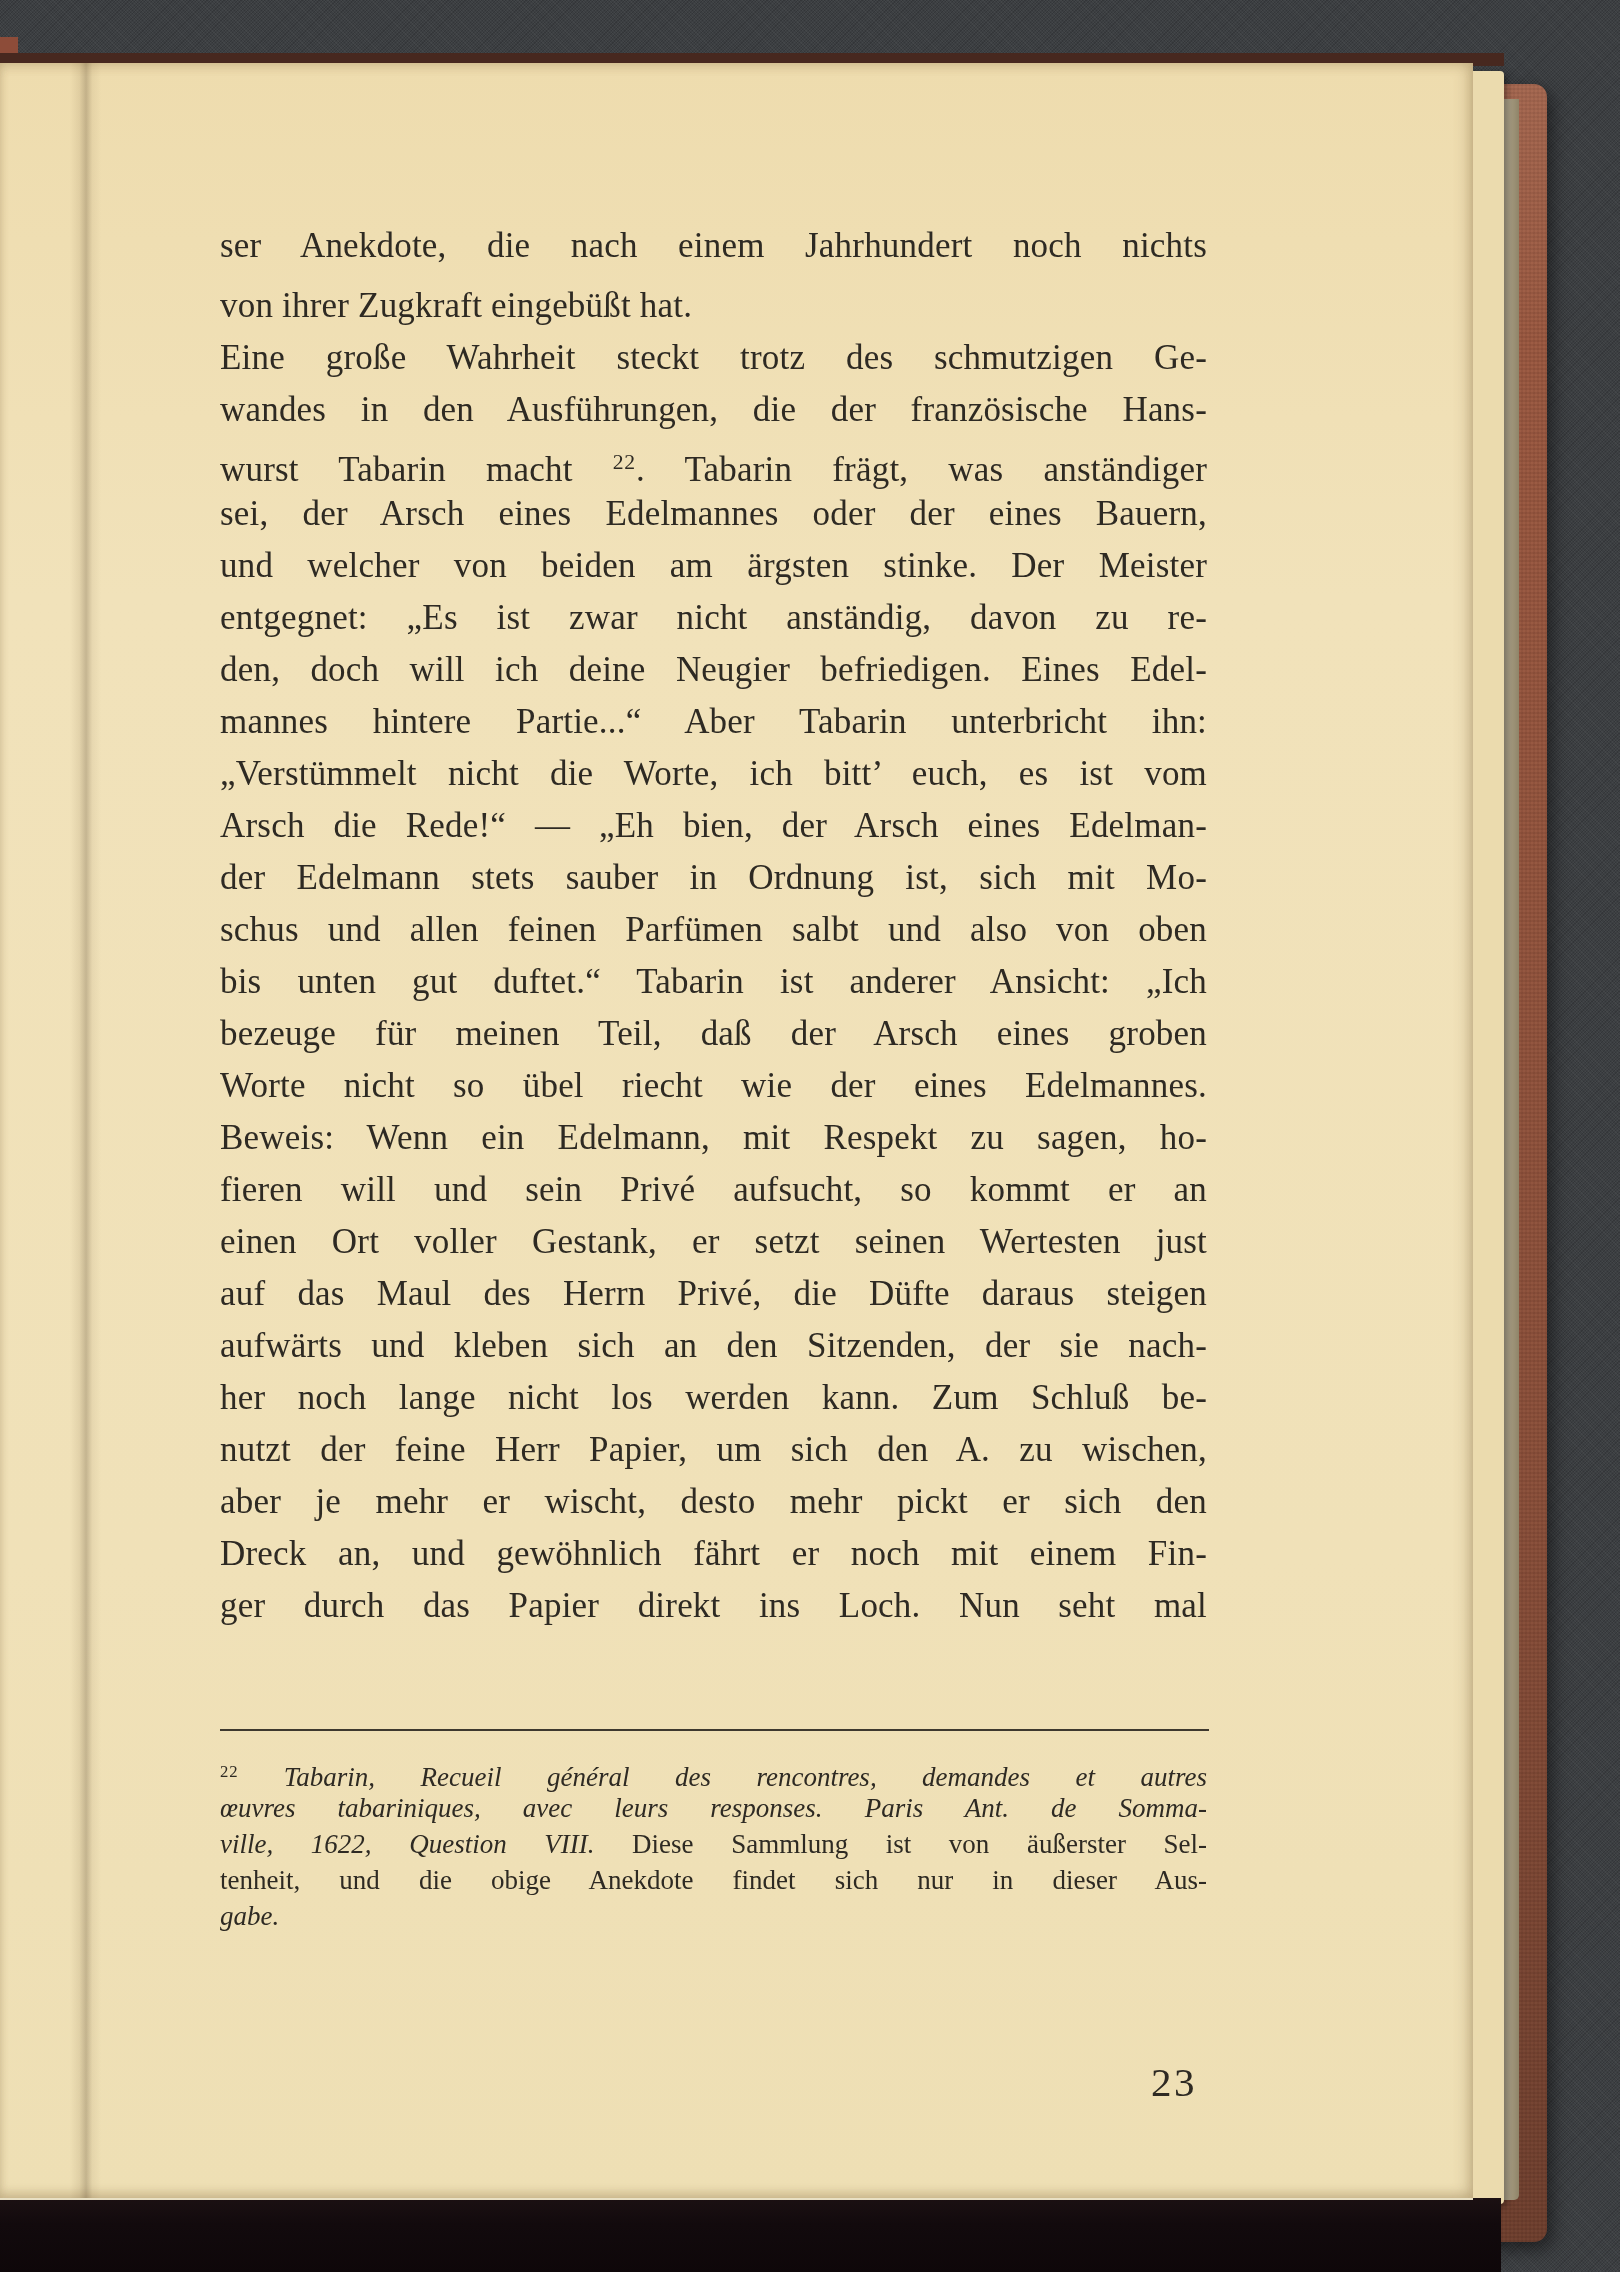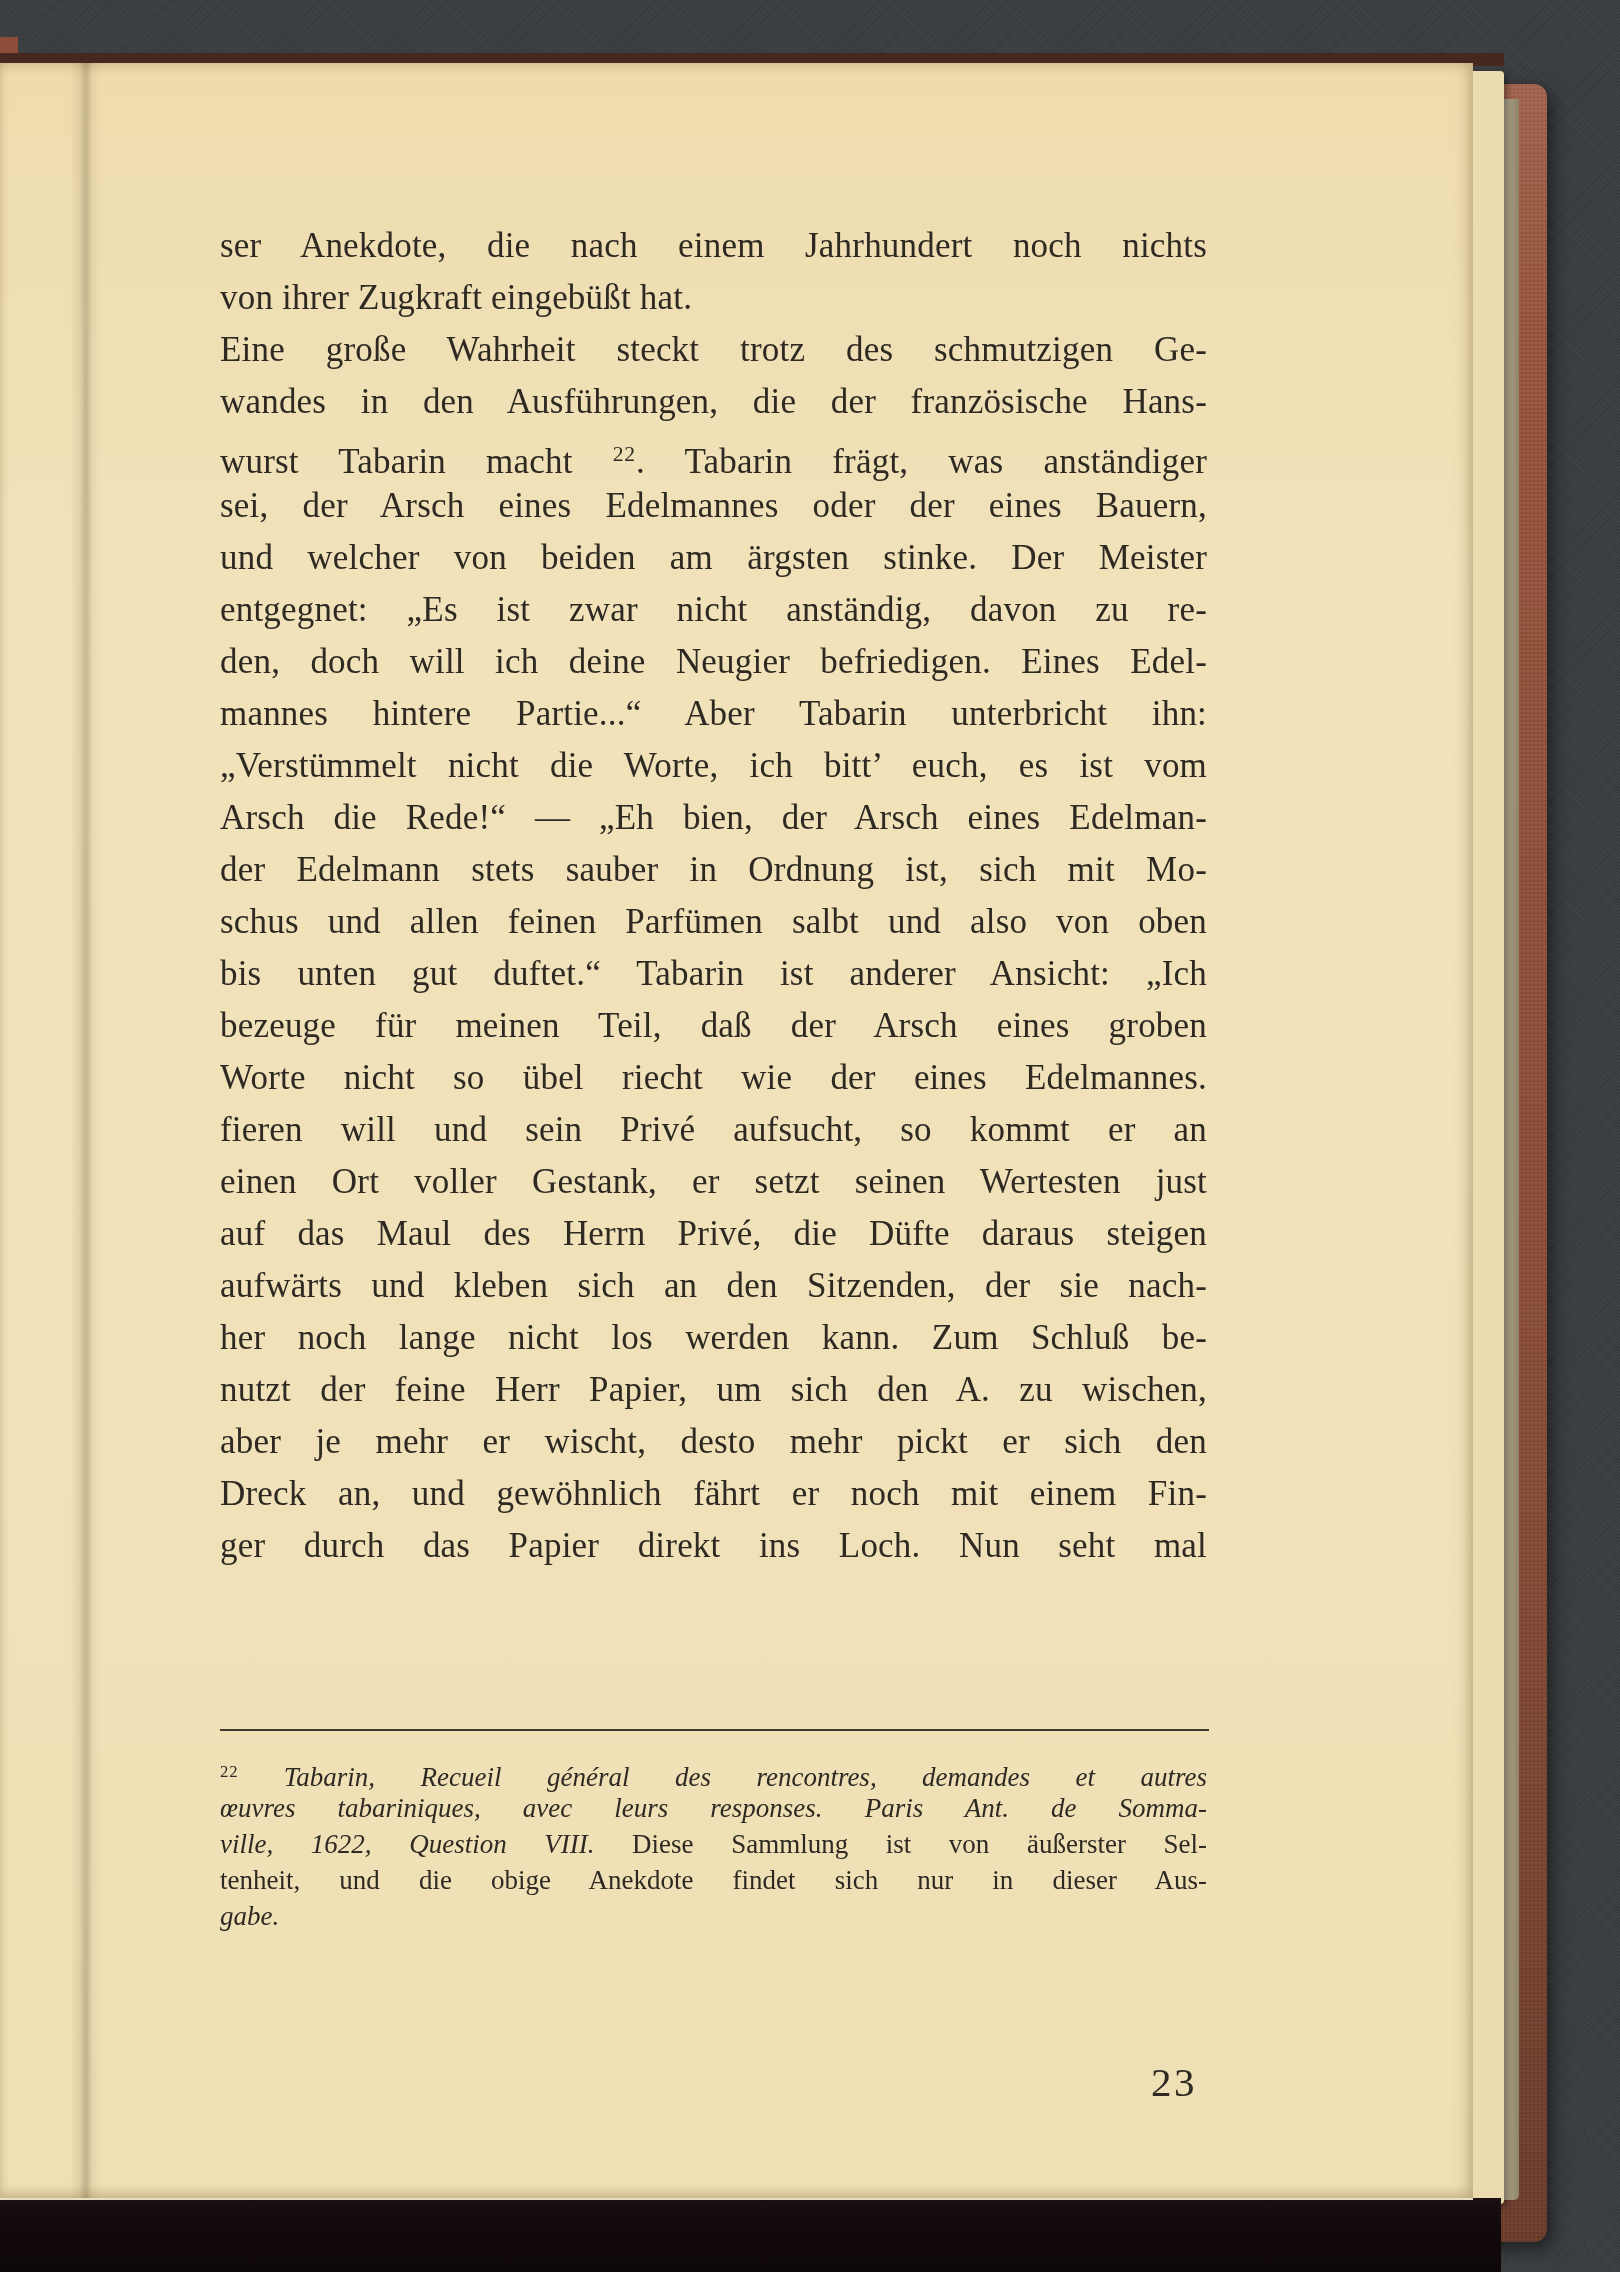--- a/index.html
+++ b/index.html
@@ -67,21 +67,21 @@
       rgba(101,77,42,0.07) 72%,
       rgba(101,77,42,0) 100%);
   }
   .body-text{position:absolute;left:220px;top:157px;width:987px;}
   .bline{
     font-size:35px;line-height:52px;height:52px;
     color:#2e2a23;
     text-align:justify;text-align-last:justify;
     letter-spacing:0.2px;
   }
-  .bline.ragged{text-align:right;text-align-last:left;}
+  .bline.ragged{text-align:right;text-align-last:left;margin-top:8px;}
   .fn-rule{
     position:absolute;left:220px;top:1666px;width:989px;height:2.4px;
     background:#3e382e;
   }
   .footnote{position:absolute;left:220px;top:1691px;width:987px;}
   .fline{
     font-size:27px;line-height:36px;height:36px;
     color:#2e2a23;
     text-align:justify;text-align-last:justify;
   }
@@ -117,20 +117,21 @@
         <div class="bline"><span class="r">entgegnet: „Es ist zwar nicht anständig, davon zu re-</span></div>
         <div class="bline"><span class="r">den, doch will ich deine Neugier befriedigen. Eines Edel-</span></div>
         <div class="bline"><span class="r">mannes hintere Partie...“ Aber Tabarin unterbricht ihn:</span></div>
         <div class="bline"><span class="r">„Verstümmelt nicht die Worte, ich bitt’ euch, es ist vom</span></div>
         <div class="bline"><span class="r">Arsch die Rede!“ — „Eh bien, der Arsch eines Edelman-</span></div>
         <div class="bline"><span class="r">der Edelmann stets sauber in Ordnung ist, sich mit Mo-</span></div>
         <div class="bline"><span class="r">schus und allen feinen Parfümen salbt und also von oben</span></div>
         <div class="bline"><span class="r">bis unten gut duftet.“ Tabarin ist anderer Ansicht: „Ich</span></div>
         <div class="bline"><span class="r">bezeuge für meinen Teil, daß der Arsch eines groben</span></div>
         <div class="bline"><span class="r">Worte nicht so übel riecht wie der eines Edelmannes.</span></div>
+        <div class="bline"><span class="r">Beweis: Wenn ein Edelmann, mit Respekt zu sagen, ho-</span></div>
         <div class="bline"><span class="r">fieren will und sein Privé aufsucht, so kommt er an</span></div>
         <div class="bline"><span class="r">einen Ort voller Gestank, er setzt seinen Wertesten just</span></div>
         <div class="bline"><span class="r">auf das Maul des Herrn Privé, die Düfte daraus steigen</span></div>
         <div class="bline"><span class="r">aufwärts und kleben sich an den Sitzenden, der sie nach-</span></div>
         <div class="bline"><span class="r">her noch lange nicht los werden kann. Zum Schluß be-</span></div>
         <div class="bline"><span class="r">nutzt der feine Herr Papier, um sich den A. zu wischen,</span></div>
         <div class="bline"><span class="r">aber je mehr er wischt, desto mehr pickt er sich den</span></div>
         <div class="bline"><span class="r">Dreck an, und gewöhnlich fährt er noch mit einem Fin-</span></div>
         <div class="bline"><span class="r">ger durch das Papier direkt ins Loch. Nun seht mal</span></div>
       </div>

